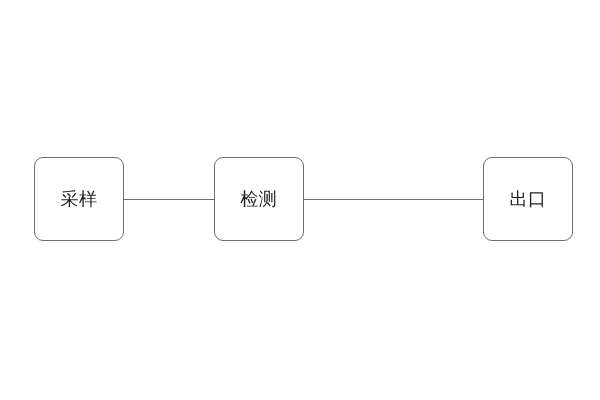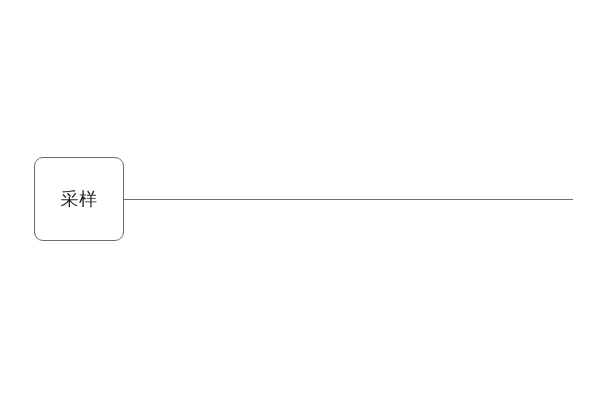--- a/index.html
+++ b/index.html
@@ -62,21 +62,27 @@
 
 <div id="diagram-canvas">
   <div class="flow-row">
 
     <div class="node-box">
       <span class="node-label">采样</span>
     </div>
 
     <div class="connector"></div>
 
+    <div class="node-box">
+      <span class="node-label">检测</span>
+    </div>
 
     <div class="connector"></div>
 
 
     <div class="connector"></div>
 
+    <div class="node-box">
+      <span class="node-label">出口</span>
+    </div>
 
   </div>
 </div>
 
 </body></html>

